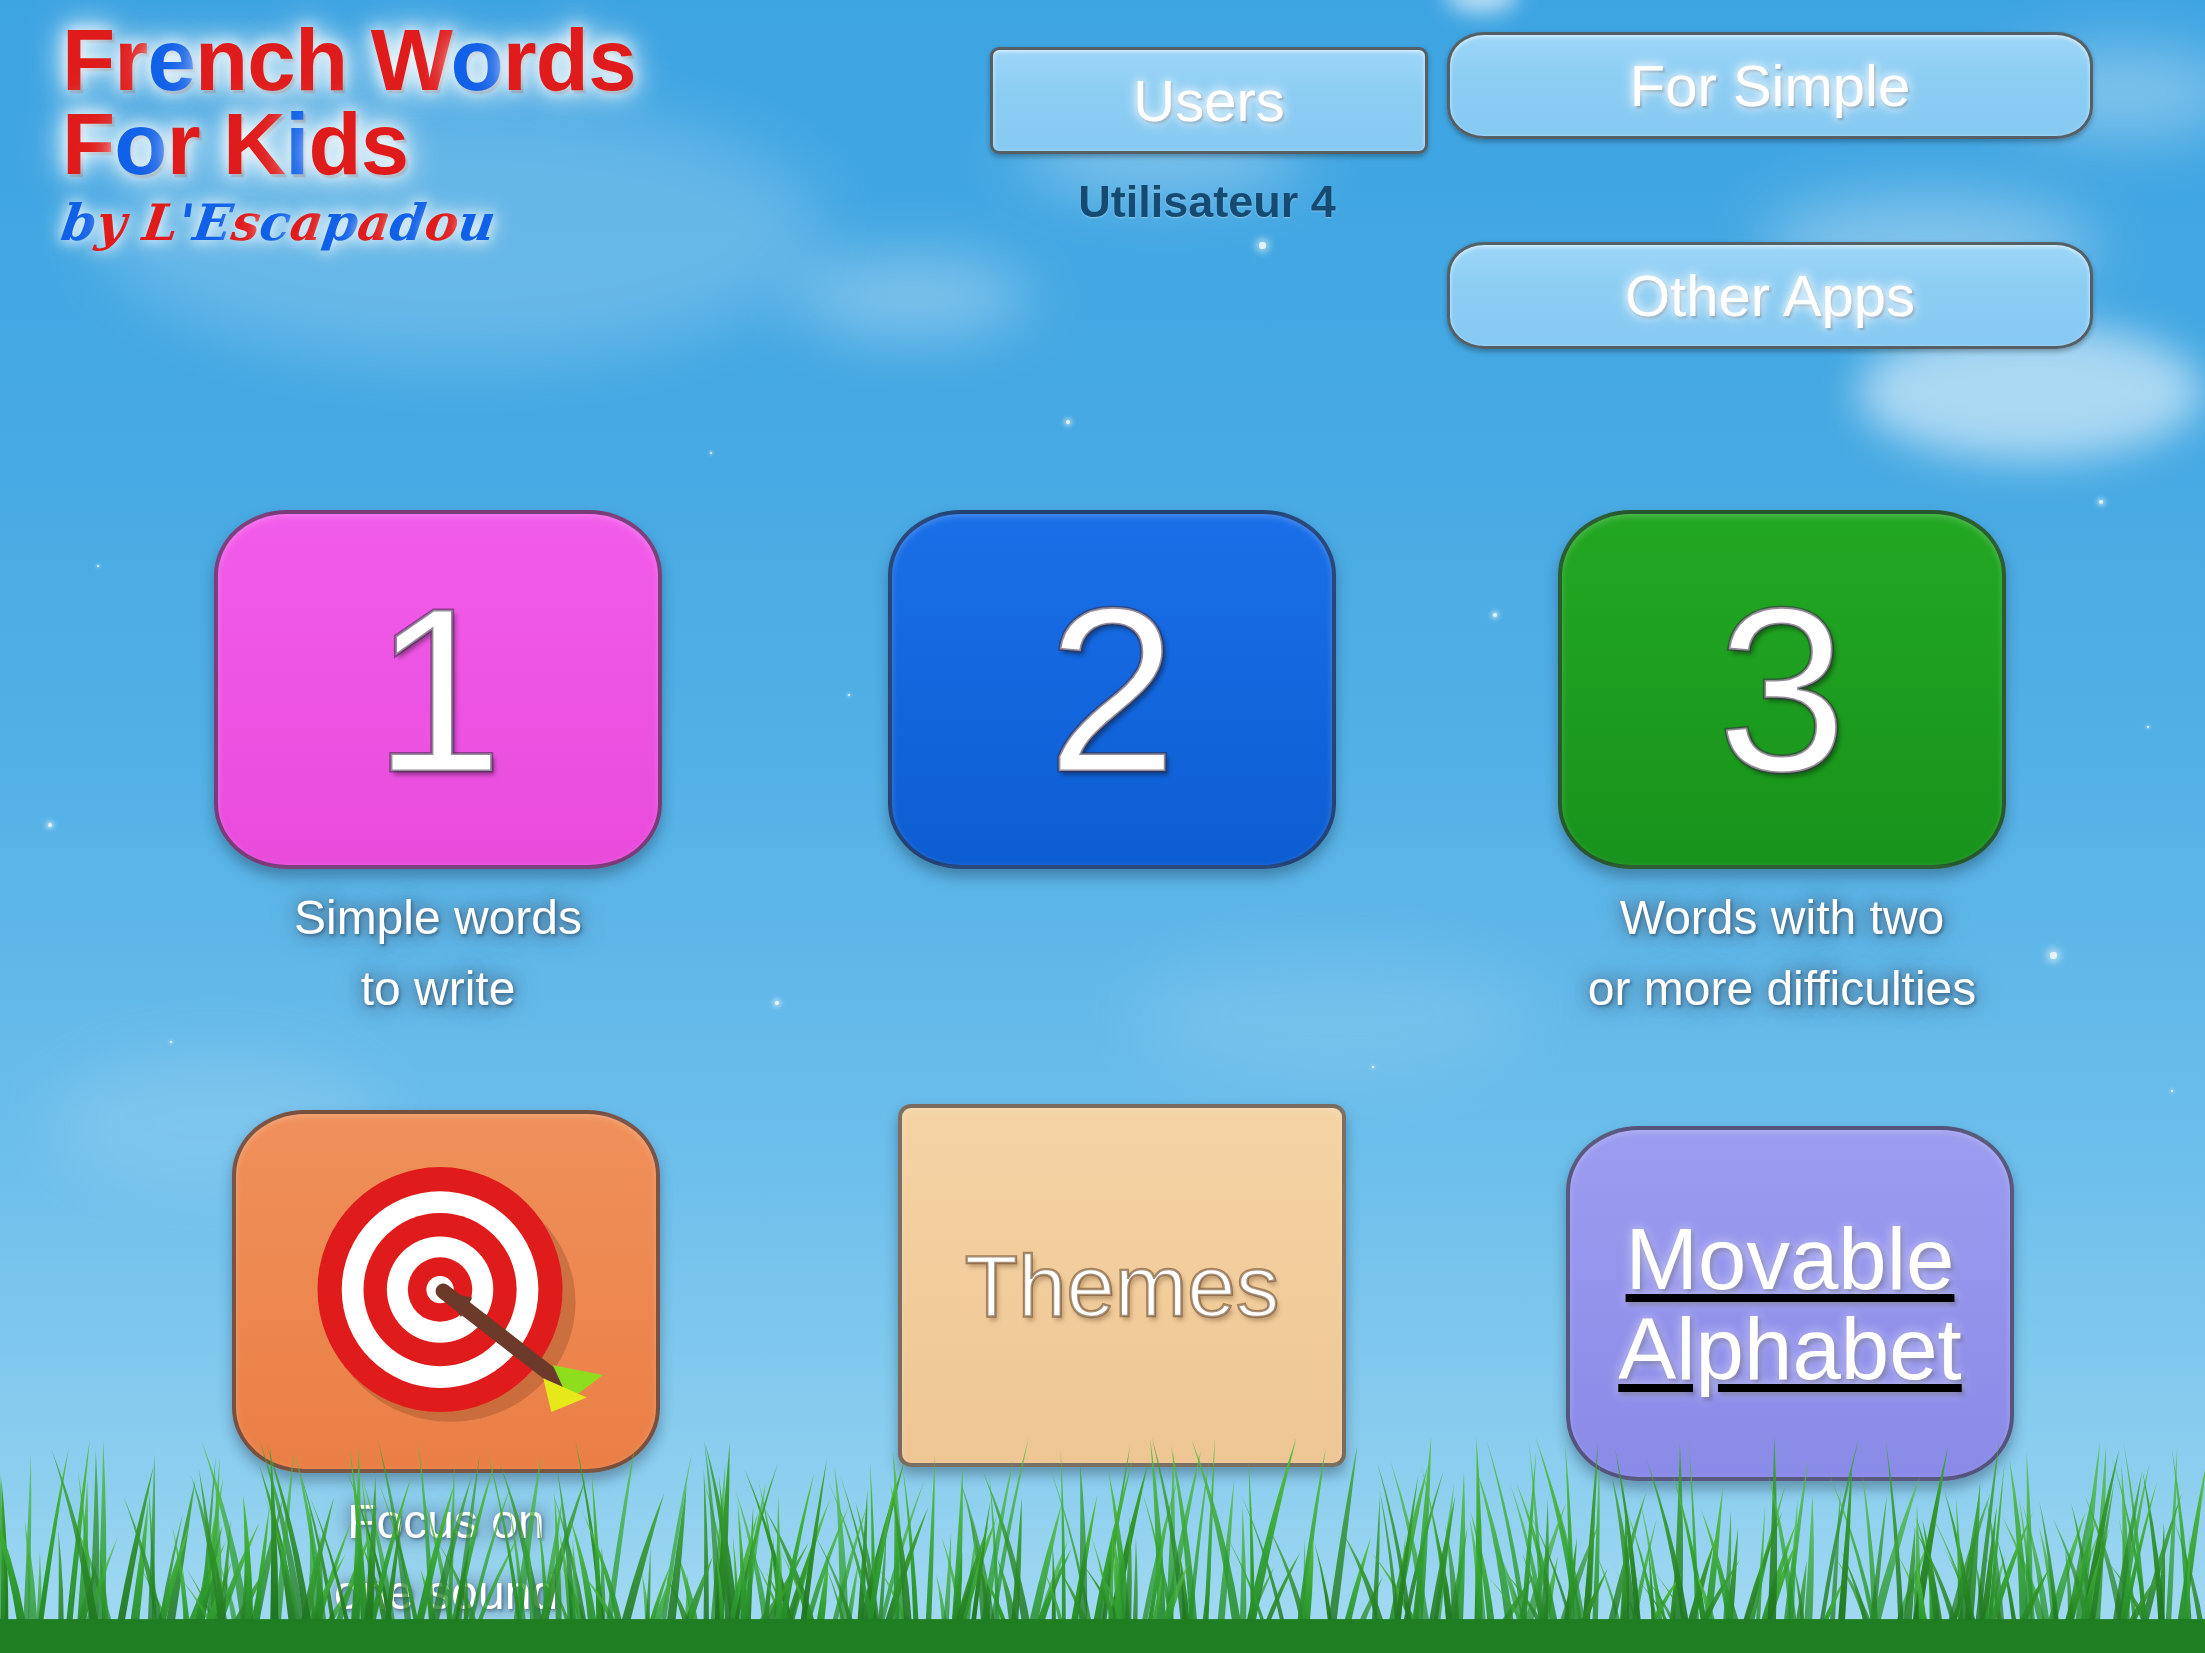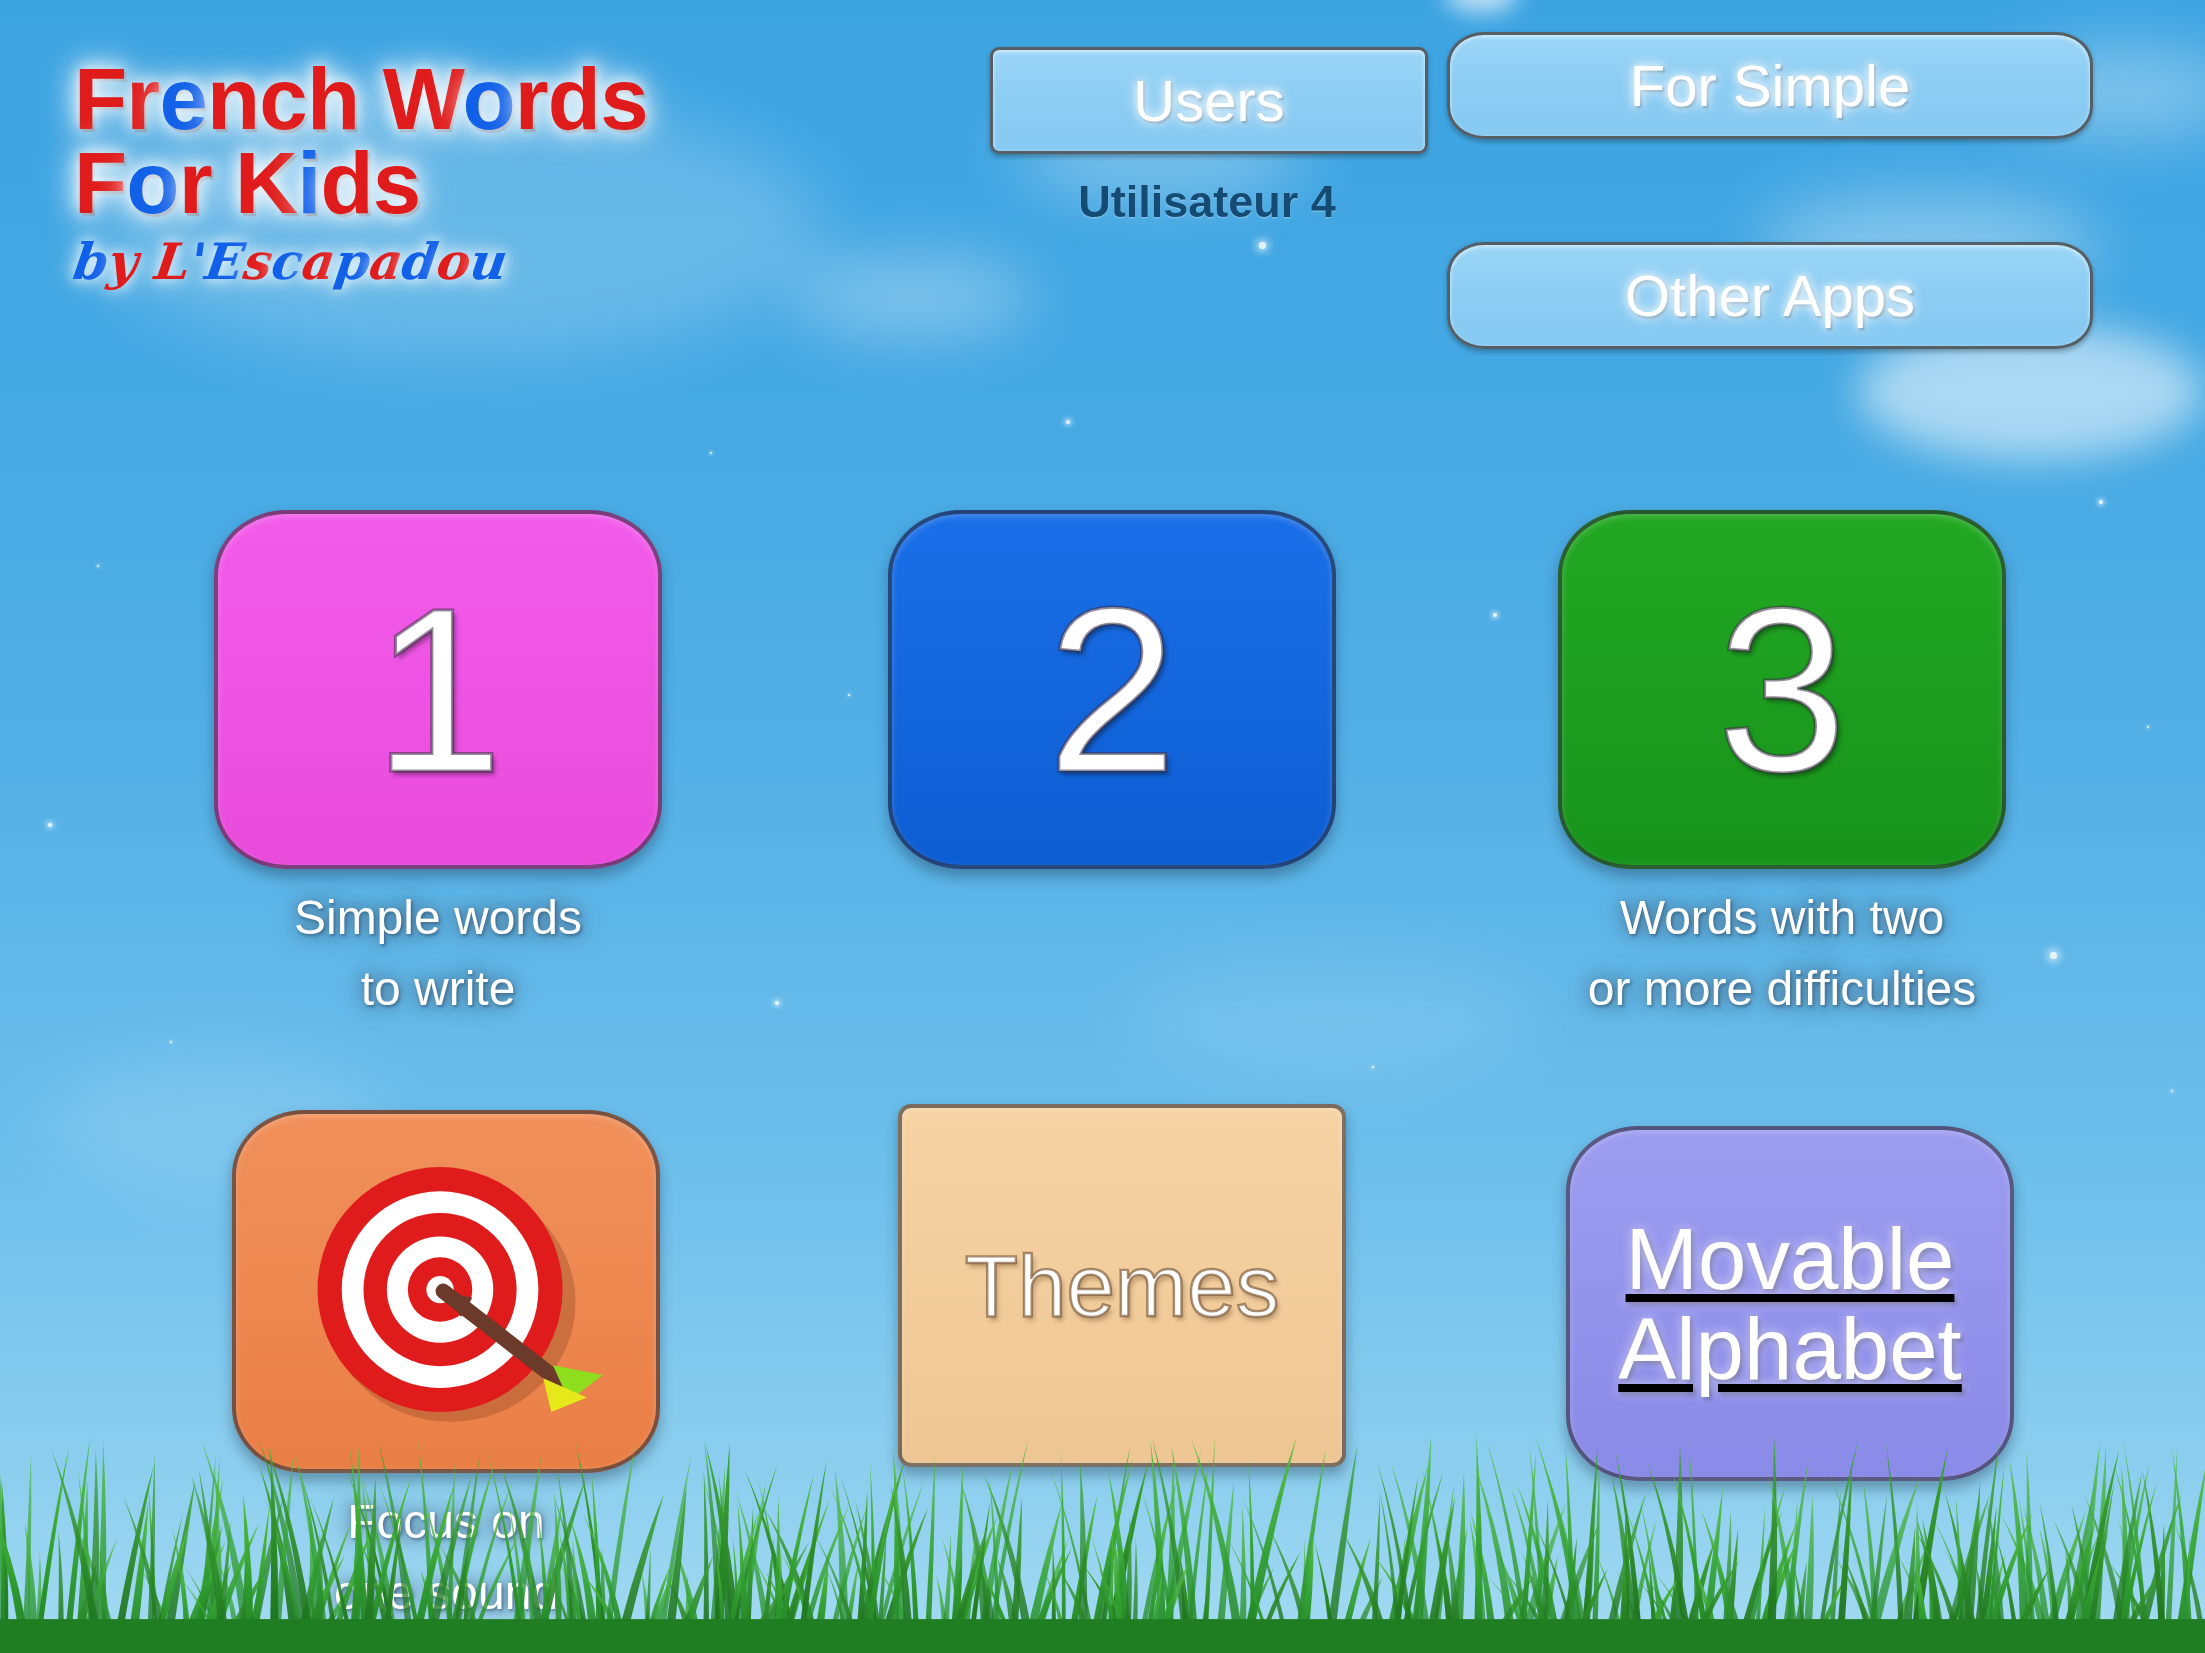--- a/index.html
+++ b/index.html
@@ -13,21 +13,21 @@
   .sky-layer{position:absolute;inset:0;pointer-events:none;}
   .cloud{position:absolute;border-radius:50%;background:rgba(255,255,255,.55);filter:blur(21px);}
   .cloud.soft{background:rgba(255,255,255,.35);filter:blur(32px);}
   .cloud.tight{filter:blur(11.3px);background:rgba(255,255,255,.65);}
   .star{position:absolute;width:4px;height:4px;border-radius:50%;background:#ffffff;opacity:.85;
         box-shadow:0 0 4.8px 1.6px rgba(255,255,255,.8);}
   .star.sm{width:2.4px;height:2.4px;box-shadow:0 0 3.2px 0.8px rgba(255,255,255,.7);}
   .star.lg{width:6.5px;height:6.5px;box-shadow:0 0 9px 2.4px rgba(255,255,255,.9);}
 
   
-  .title-block{position:absolute;left:74px;top:18px;margin-top:39px;}
+  .title-block{position:absolute;left:62px;top:18px;}
   .title-line{
     font-size:87px;line-height:84px;font-weight:bold;letter-spacing:-0.8px;
     color:#e01b1b;
     text-shadow:
       0 0 14.5px rgba(255,255,255,.95),
       0 0 27.4px rgba(255,255,255,.95),
       0 0 40px rgba(255,255,255,.75),
       2.4px 3.2px 1.6px rgba(70,40,40,.45);
     white-space:nowrap;
   }

